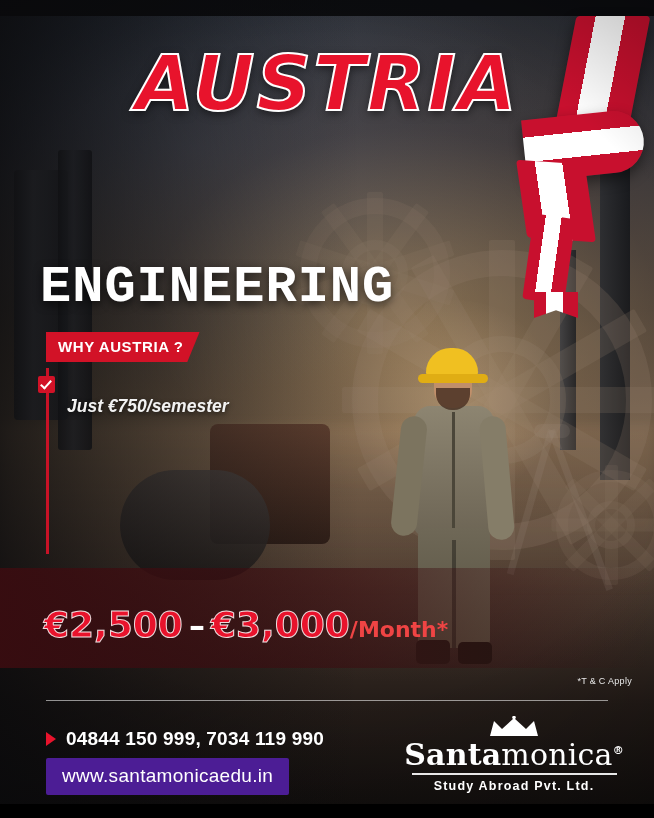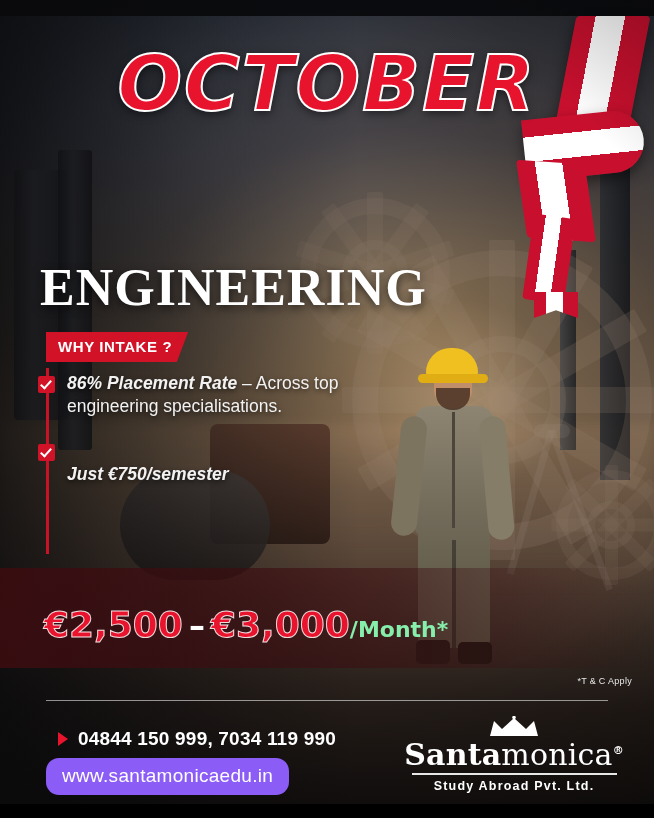--- a/index.html
+++ b/index.html
@@ -125,21 +125,21 @@
     background:rgba(0,0,0,.18);white-space:nowrap;
     font-family:"DejaVu Sans",sans-serif;
   }
   .study-word{
     position:absolute;left:44px;top:226px;color:#ffffff;
     font-family:"DejaVu Serif",serif;font-style:italic;font-size:28px;
     text-shadow:0 2px 6px rgba(0,0,0,.6);
   }
   .engineering{
     position:absolute;left:40px;top:258px;color:#ffffff;
-    font-family:Liberation Serif, serif;font-weight:bold;font-size:52px;
+    font-family:Liberation Mono, monospace;font-weight:bold;font-size:52px;
     letter-spacing:1px;text-shadow:0 3px 10px rgba(0,0,0,.65);
   }
   .why-tag{
     position:absolute;left:46px;top:332px;background:#d21227;color:#fff;
     font-weight:bold;font-size:15px;letter-spacing:.6px;padding:6px 16px 7px 12px;
     clip-path:polygon(0 0,100% 0,92% 100%,0 100%);
   }
   .redline{position:absolute;left:46px;top:368px;width:3px;height:186px;background:#d21227;opacity:.95;}
 
   .bullets{position:absolute;left:46px;top:372px;width:350px;}
@@ -164,30 +164,30 @@
     position:absolute;left:46px;top:580px;color:#ffffff;font-size:19px;font-weight:bold;
     text-shadow:0 2px 5px rgba(0,0,0,.6);
   }
   .pay-range{
     position:absolute;left:44px;top:604px;white-space:nowrap;
     font-family:"DejaVu Sans",sans-serif;
   }
   .pay-range .amt{color:#e8132c;font-weight:bold;font-size:36px;
     -webkit-text-stroke:1px rgba(255,255,255,.85);}
   .pay-range .dash{color:#ffffff;font-weight:bold;font-size:32px;padding:0 6px;}
-  .pay-range .per{color:#86efac;font-weight:bold;font-size:22px;}
+  .pay-range .per{color:#ef4444;font-weight:bold;font-size:22px;}
   .tc{position:absolute;right:22px;top:676px;color:#e9e9e9;font-size:9px;letter-spacing:.3px;}
 
   .divider{position:absolute;left:46px;right:46px;top:700px;height:1px;background:rgba(255,255,255,.55);}
 
-  .phone-row{position:absolute;left:46px;top:728px;display:flex;align-items:center;margin-left:12px;}
+  .phone-row{position:absolute;left:46px;top:728px;display:flex;align-items:center;}
   .tri{width:0;height:0;border-left:10px solid #e8132c;border-top:7px solid transparent;border-bottom:7px solid transparent;margin-right:10px;}
   .phone{color:#ffffff;font-size:19px;font-weight:bold;letter-spacing:.2px;}
 
-  .url-box{position:absolute;left:46px;top:758px;background:#8b5cf6;padding:7px 16px 8px;border-radius:13px;}
+  .url-box{position:absolute;left:46px;top:758px;background:#4c1d95;padding:7px 16px 8px;border-radius:2px;}
   .url-box span{color:#ffffff;font-size:19px;letter-spacing:.3px;}
 
   .logo{position:absolute;right:30px;top:716px;width:220px;text-align:center;}
   .crown{margin:0 auto 2px;width:52px;height:22px;position:relative;}
   .crown svg{display:block;}
   .brand{color:#ffffff;font-family:"DejaVu Serif",serif;font-size:30px;font-weight:bold;letter-spacing:.2px;line-height:1;}
   .brand .thin{font-family:"DejaVu Serif",serif;font-weight:normal;}
   .brand sup{font-size:11px;vertical-align:super;}
   .brand-sub{color:#ffffff;font-size:12.5px;font-weight:bold;letter-spacing:1.2px;margin-top:3px;}
   .logo-rule{height:2px;background:#ffffff;margin:3px auto 4px;width:205px;opacity:.9;}
@@ -267,36 +267,30 @@
     <div class="rb rb2"></div>
     <div class="rb rb3"></div>
     <div class="rb rb4"></div>
     <div class="rb-tail"></div>
   </div>
 
   <div class="vignette"></div>
 
   <div class="content">
 
-    <div class="title-austria">OCTOBER</div>
+    <div class="title-austria">AUSTRIA</div>
 
 
     <div class="engineering">ENGINEERING</div>
 
-    <div class="why-tag">WHY INTAKE ?</div>
+    <div class="why-tag">WHY AUSTRIA ?</div>
     <div class="redline"></div>
 
     <div class="bullets">
 
-      <div class="bullet">
-        <span class="chk"></span>
-        <span class="btxt">
-          <span class="em">86% Placement Rate</span><span> – Across top engineering specialisations.</span>
-        </span>
-      </div>
 
 
       <div class="bullet">
         <span class="chk"></span>
         <span class="btxt">
           <br>
           <span class="em2">Just €750/semester</span>
         </span>
       </div>
 

